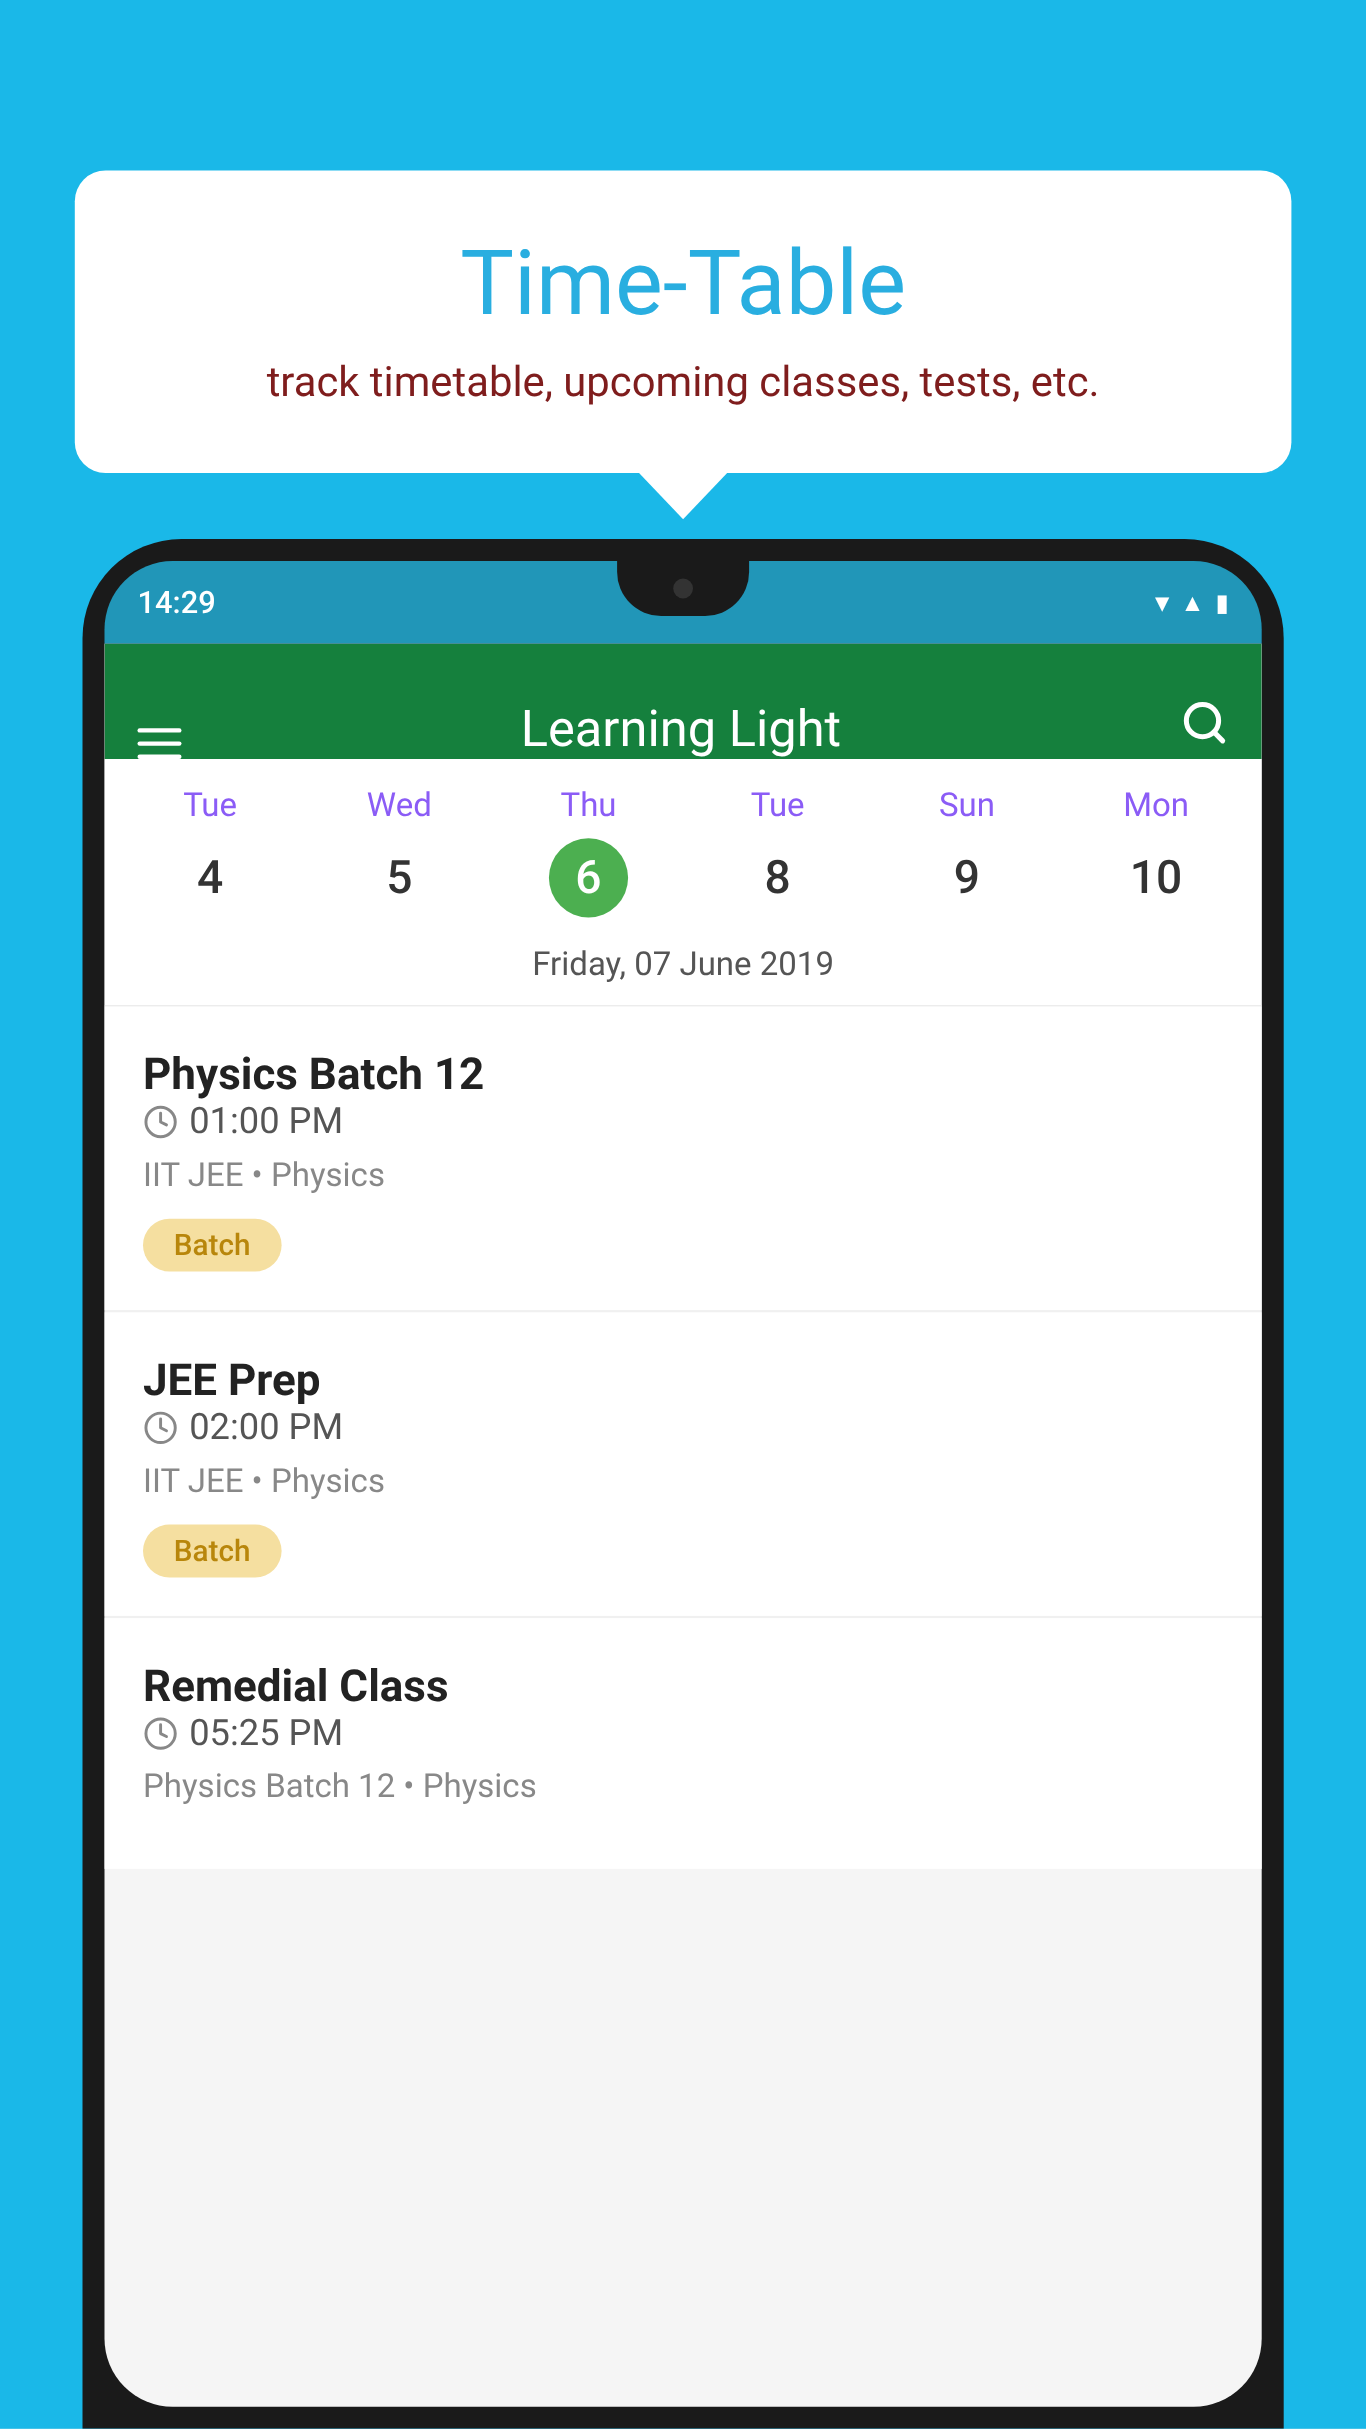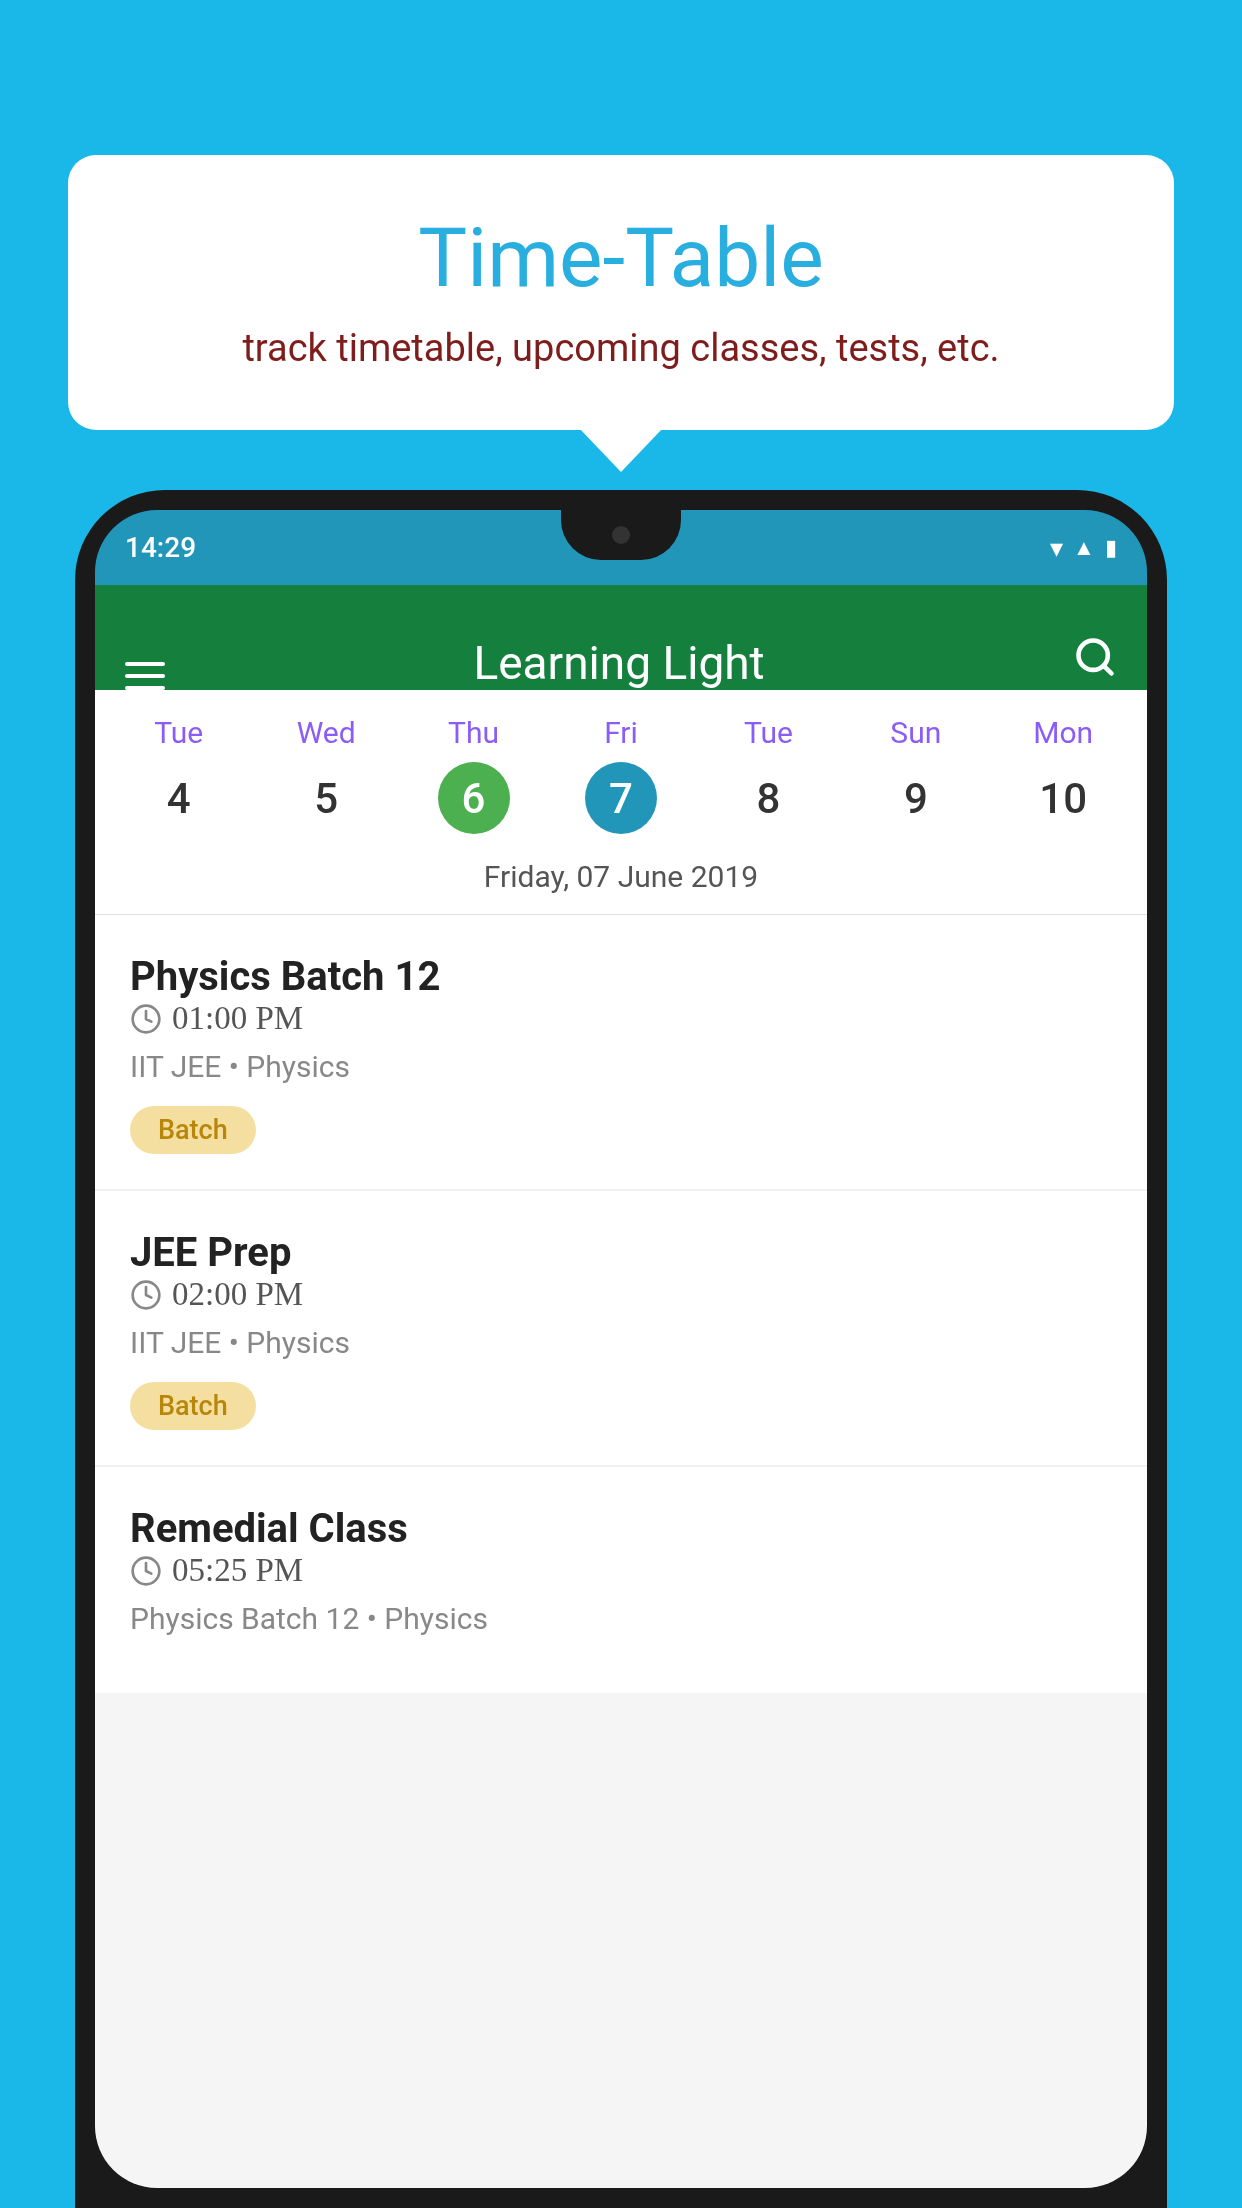--- a/index.html
+++ b/index.html
@@ -239,21 +239,20 @@
       color: #222;
     }
 
     .schedule-time {
       display: flex;
       align-items: center;
       gap: 10px;
       font-size: 33px;
       color: #555;
       white-space: nowrap;
-      font-family: Liberation Serif, serif;
     }
 
     .schedule-subtitle {
       font-size: 30px;
       color: #888;
       margin-bottom: 22px;
     }
 
     .batch-badge {
       display: inline-block;
@@ -310,24 +309,20 @@
             <div class="day-name">Tue</div>
             <div class="day-num">4</div>
           </div>
           <div class="day-col">
             <div class="day-name">Wed</div>
             <div class="day-num">5</div>
           </div>
           <div class="day-col">
             <div class="day-name">Thu</div>
             <div class="day-num today">6</div>
-          </div>
-          <div class="day-col">
-            <div class="day-name">Fri</div>
-            <div class="day-num selected">7</div>
           </div>
           <div class="day-col">
             <div class="day-name">Tue</div>
             <div class="day-num">8</div>
           </div>
           <div class="day-col">
             <div class="day-name">Sun</div>
             <div class="day-num">9</div>
           </div>
           <div class="day-col">

